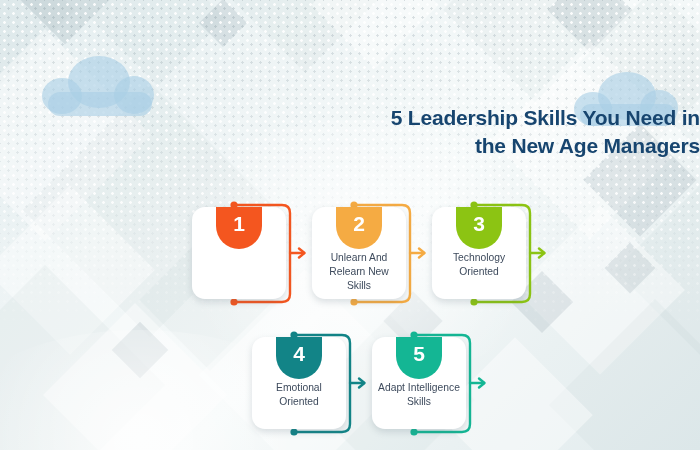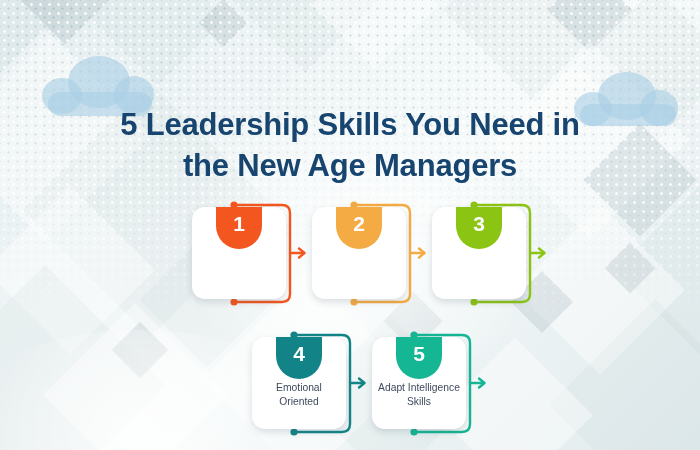--- a/index.html
+++ b/index.html
@@ -73,23 +73,23 @@
     border-radius: 22px;
     background: #a9cfe5;
     opacity: 0.62;
   }
 
   
   .title {
     position: absolute;
     left: 0; right: 0;
     top: 104px;
-    text-align: center;
+    text-align: right;
     color: #17456f;
-    font-size: 31px;
+    font-size: 21px;
     font-weight: bold;
     line-height: 1.33;
     letter-spacing: -0.2px;
   }
   .title .line { display: block; }
 
   
   .card {
     position: absolute;
     width: 94px;
@@ -263,28 +263,30 @@
       </div>
     </div>
   </div>
 
   <div class="card" style="left:312px; top:207px;">
     <div class="card-inner">
       <div class="badge" style="background:#f5ab43;">
         <span>2</span>
       </div>
     </div>
+    <div class="card-label">Unlearn And Relearn New Skills</div>
   </div>
 
   <div class="card" style="left:432px; top:207px;">
     <div class="card-inner">
       <div class="badge" style="background:#8cc413;">
         <span>3</span>
       </div>
     </div>
+    <div class="card-label">Technology Oriented</div>
   </div>
 
   <div class="card" style="left:252px; top:337px;">
     <div class="card-inner">
       <div class="badge" style="background:#128487;">
         <span>4</span>
       </div>
     </div>
     <div class="card-label">Emotional Oriented</div>
   </div>

